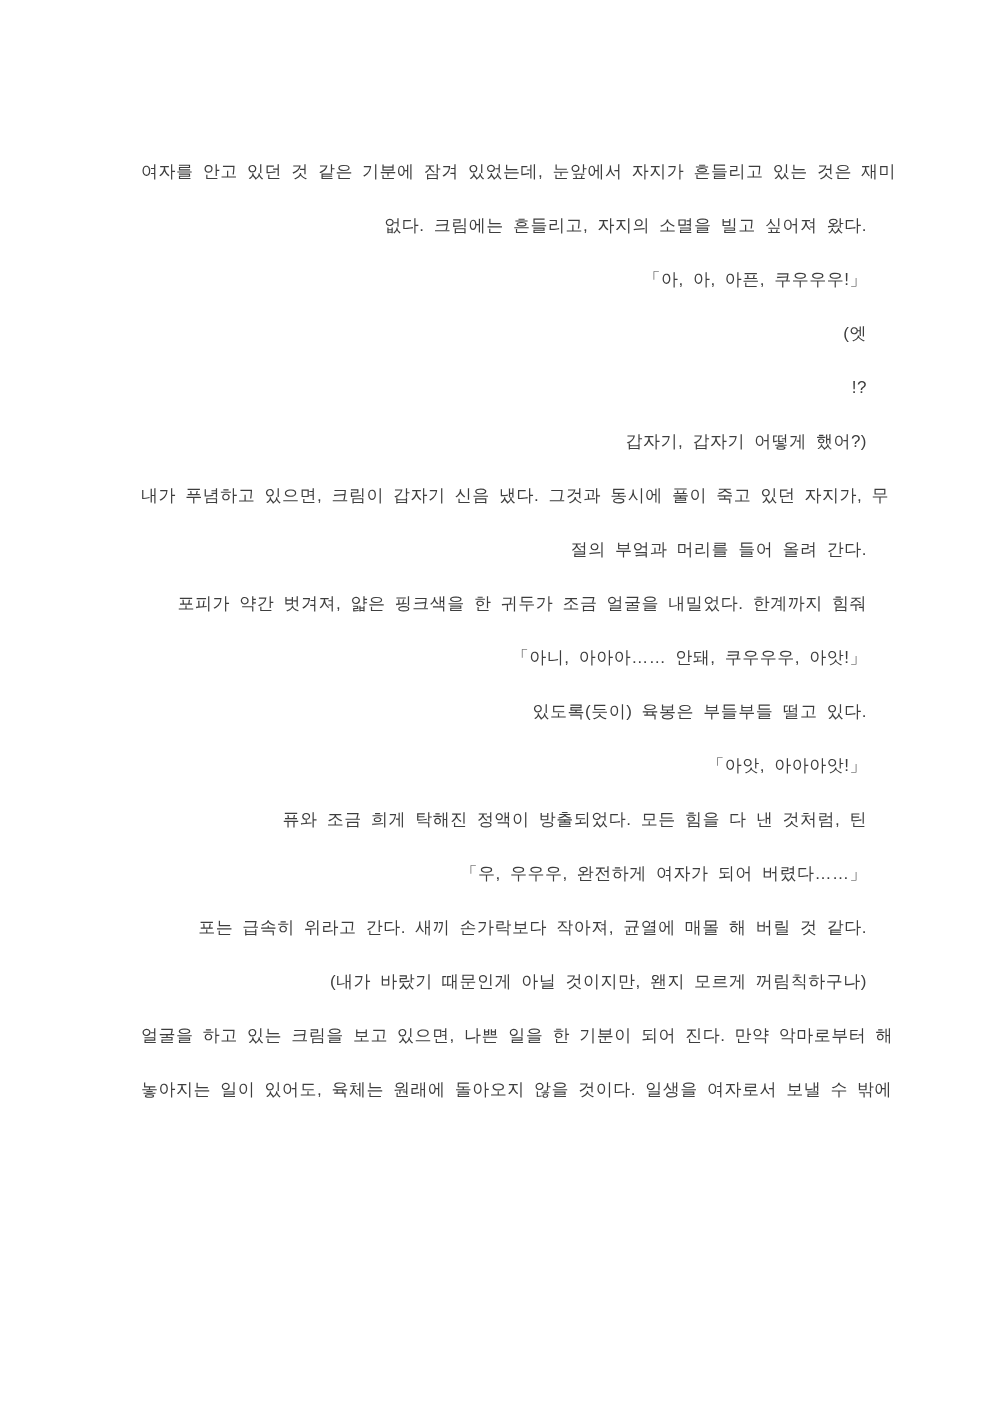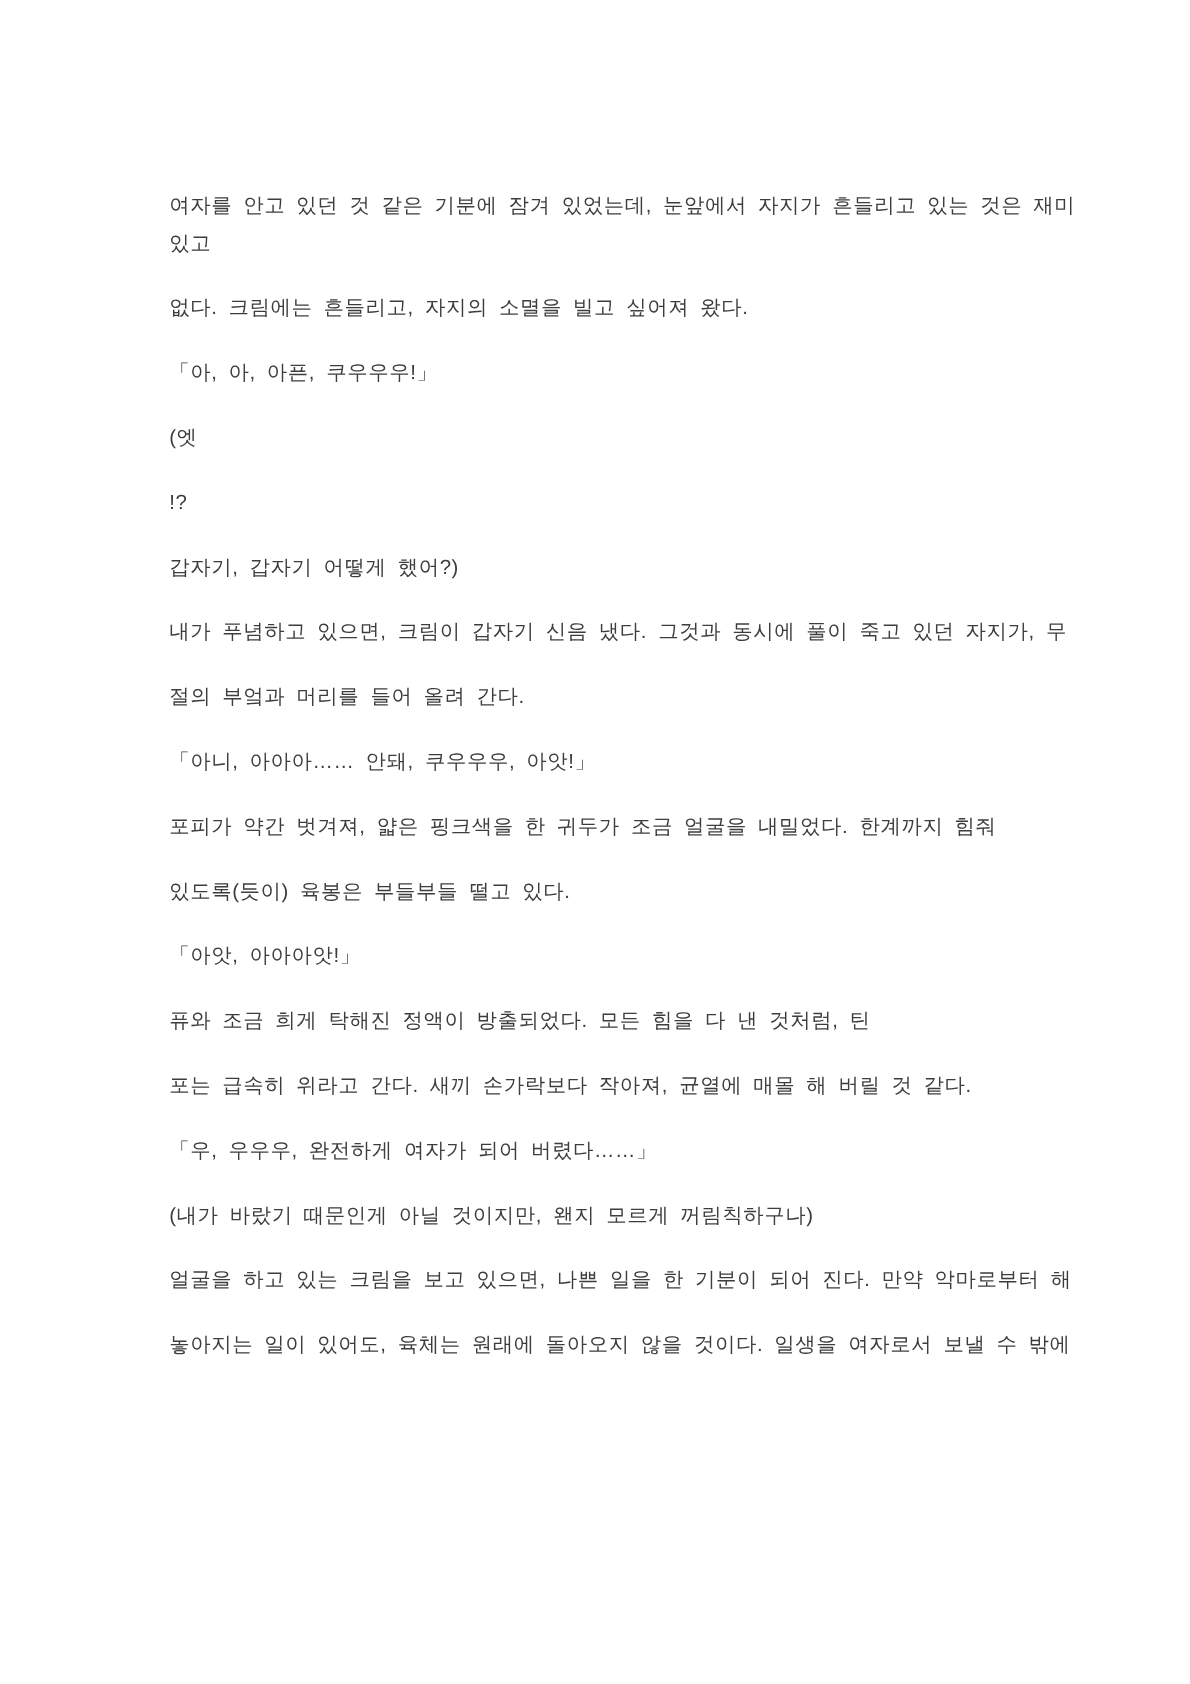--- a/index.html
+++ b/index.html
@@ -29,30 +29,30 @@
     color: var(--text-color, #3d3d3d);
     word-spacing: 4px;
     letter-spacing: 0.5px;
   }
   .para:last-child {
     margin-bottom: 16px;
   }
   .line {
     display: block;
     white-space: nowrap;
+    text-align: right;
   }
 </style>
 </head>
 <body>
 
 <div class="page">
   <div class="content">
       <p class="para">
         <span class="line">여자를 안고 있던 것 같은 기분에 잠겨 있었는데, 눈앞에서 자지가 흔들리고 있는 것은 재미</span>
-        <span class="line">있고</span>
       </p>
       <p class="para">
         <span class="line">없다. 크림에는 흔들리고, 자지의 소멸을 빌고 싶어져 왔다.</span>
       </p>
       <p class="para">
         <span class="line">「아, 아, 아픈, 쿠우우우!」</span>
       </p>
       <p class="para">
         <span class="line">(엣</span>
       </p>
@@ -62,39 +62,39 @@
       <p class="para">
         <span class="line">갑자기, 갑자기 어떻게 했어?)</span>
       </p>
       <p class="para">
         <span class="line">내가 푸념하고 있으면, 크림이 갑자기 신음 냈다. 그것과 동시에 풀이 죽고 있던 자지가, 무</span>
       </p>
       <p class="para">
         <span class="line">절의 부엌과 머리를 들어 올려 간다.</span>
       </p>
       <p class="para">
-        <span class="line">「아니, 아아아…… 안돼, 쿠우우우, 아앗!」</span>
+        <span class="line">포피가 약간 벗겨져, 얇은 핑크색을 한 귀두가 조금 얼굴을 내밀었다. 한계까지 힘줘</span>
       </p>
       <p class="para">
-        <span class="line">포피가 약간 벗겨져, 얇은 핑크색을 한 귀두가 조금 얼굴을 내밀었다. 한계까지 힘줘</span>
+        <span class="line">「아니, 아아아…… 안돼, 쿠우우우, 아앗!」</span>
       </p>
       <p class="para">
         <span class="line">있도록(듯이) 육봉은 부들부들 떨고 있다.</span>
       </p>
       <p class="para">
         <span class="line">「아앗, 아아아앗!」</span>
       </p>
       <p class="para">
         <span class="line">퓨와 조금 희게 탁해진 정액이 방출되었다. 모든 힘을 다 낸 것처럼, 틴</span>
       </p>
       <p class="para">
-        <span class="line">포는 급속히 위라고 간다. 새끼 손가락보다 작아져, 균열에 매몰 해 버릴 것 같다.</span>
+        <span class="line">「우, 우우우, 완전하게 여자가 되어 버렸다……」</span>
       </p>
       <p class="para">
-        <span class="line">「우, 우우우, 완전하게 여자가 되어 버렸다……」</span>
+        <span class="line">포는 급속히 위라고 간다. 새끼 손가락보다 작아져, 균열에 매몰 해 버릴 것 같다.</span>
       </p>
       <p class="para">
         <span class="line">(내가 바랐기 때문인게 아닐 것이지만, 왠지 모르게 꺼림칙하구나)</span>
       </p>
       <p class="para">
       </p>
       <p class="para">
         <span class="line">얼굴을 하고 있는 크림을 보고 있으면, 나쁜 일을 한 기분이 되어 진다. 만약 악마로부터 해</span>
       </p>
       <p class="para">

